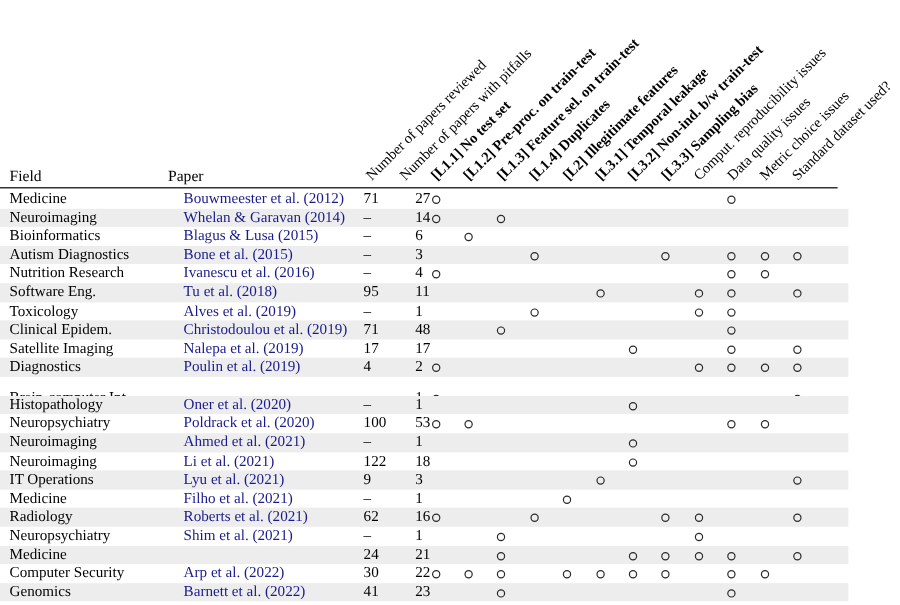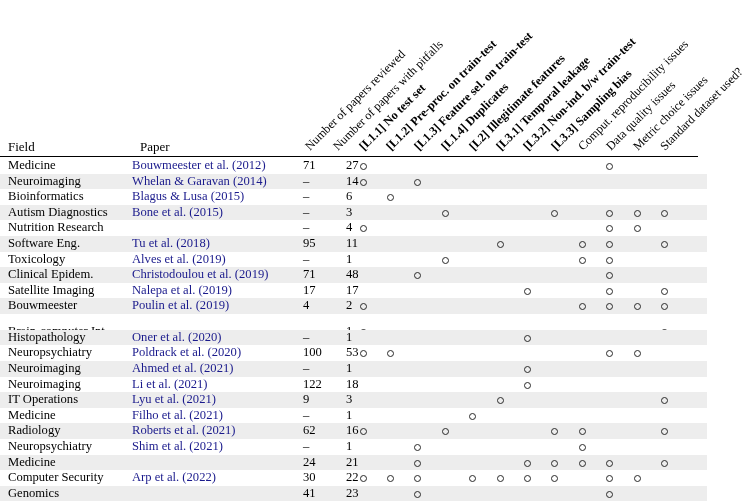--- a/index.html
+++ b/index.html
@@ -8,21 +8,21 @@
   .static-label{position:absolute;font-size:13px;}
   .rot{position:absolute;width:0;height:0;}
   .rot span{position:absolute;left:0;bottom:0;transform-origin:0 100%;
             transform:rotate(-45deg);white-space:nowrap;font-size:12.2px;line-height:13px;}
   .rot span.bold{font-weight:bold;}
   .midrule{position:absolute;left:0;top:156px;width:698px;height:1.4px;background:#000;}
   .row{position:absolute;left:0;width:707px;height:15.61px;}
   .row.stripe{background:#ededed;}
   .cell{position:absolute;top:0;height:15.61px;line-height:15.2px;font-size:12.6px;white-space:nowrap;}
   .cell.field{left:8px;}
-  .cell.paper{left:132px;color:var(--link,#1a1a8c);}
+  .cell.paper{left:153px;color:var(--link,#1a1a8c);}
   .cell.num1{left:303px;}
   .cell.num2{left:346px;}
   .mark{position:absolute;top:5px;width:5px;height:5px;border:1.1px solid #2a2a2a;
         border-radius:50%;background:transparent;box-sizing:content-box;}
 </style>
 </head>
 <body>
 
 <div id="page" style="--link: #1a1a8c;">
 
@@ -106,20 +106,21 @@
         <div class="cell num1">–</div>
         <div class="cell num2">3</div>
         <div class="mark" style="left: 441.7px; border-color: rgb(42, 42, 42);"></div>
         <div class="mark" style="left: 551.3px; border-color: rgb(42, 42, 42);"></div>
         <div class="mark" style="left: 606.1px; border-color: rgb(42, 42, 42);"></div>
         <div class="mark" style="left: 633.5px; border-color: rgb(42, 42, 42);"></div>
         <div class="mark" style="left: 660.9px; border-color: rgb(42, 42, 42);"></div>
       </div>
       <div class="row" style="top: 220.44px;">
         <div class="cell field">Nutrition Research</div>
+        <div class="cell paper">Ivanescu et al. (2016)</div>
         <div class="cell num1">–</div>
         <div class="cell num2">4</div>
         <div class="mark" style="left: 359.5px; border-color: rgb(42, 42, 42);"></div>
         <div class="mark" style="left: 606.1px; border-color: rgb(42, 42, 42);"></div>
         <div class="mark" style="left: 633.5px; border-color: rgb(42, 42, 42);"></div>
       </div>
       <div class="row stripe" style="top: 236.05px;">
         <div class="cell field">Software Eng.</div>
         <div class="cell paper">Tu et al. (2018)</div>
         <div class="cell num1">95</div>
@@ -149,21 +150,21 @@
       <div class="row" style="top: 282.88px;">
         <div class="cell field">Satellite Imaging</div>
         <div class="cell paper">Nalepa et al. (2019)</div>
         <div class="cell num1">17</div>
         <div class="cell num2">17</div>
         <div class="mark" style="left: 523.9px; border-color: rgb(42, 42, 42);"></div>
         <div class="mark" style="left: 606.1px; border-color: rgb(42, 42, 42);"></div>
         <div class="mark" style="left: 660.9px; border-color: rgb(42, 42, 42);"></div>
       </div>
       <div class="row stripe" style="top: 298.49px;">
-        <div class="cell field">Bouwmeester</div>
+        <div class="cell field">Diagnostics</div>
         <div class="cell paper">Poulin et al. (2019)</div>
         <div class="cell num1">4</div>
         <div class="cell num2">2</div>
         <div class="mark" style="left: 359.5px; border-color: rgb(42, 42, 42);"></div>
         <div class="mark" style="left: 578.7px; border-color: rgb(42, 42, 42);"></div>
         <div class="mark" style="left: 606.1px; border-color: rgb(42, 42, 42);"></div>
         <div class="mark" style="left: 633.5px; border-color: rgb(42, 42, 42);"></div>
         <div class="mark" style="left: 660.9px; border-color: rgb(42, 42, 42);"></div>
       </div>
       <div class="row" style="top: 314.1px; margin-top: 10px;">
@@ -259,20 +260,21 @@
         <div class="mark" style="left: 414.3px; border-color: rgb(42, 42, 42);"></div>
         <div class="mark" style="left: 469.1px; border-color: rgb(42, 42, 42);"></div>
         <div class="mark" style="left: 496.5px; border-color: rgb(42, 42, 42);"></div>
         <div class="mark" style="left: 523.9px; border-color: rgb(42, 42, 42);"></div>
         <div class="mark" style="left: 551.3px; border-color: rgb(42, 42, 42);"></div>
         <div class="mark" style="left: 606.1px; border-color: rgb(42, 42, 42);"></div>
         <div class="mark" style="left: 633.5px; border-color: rgb(42, 42, 42);"></div>
       </div>
       <div class="row stripe" style="top: 485.81px;">
         <div class="cell field">Genomics</div>
+        <div class="cell paper">Barnett et al. (2022)</div>
         <div class="cell num1">41</div>
         <div class="cell num2">23</div>
         <div class="mark" style="left: 414.3px; border-color: rgb(42, 42, 42);"></div>
         <div class="mark" style="left: 606.1px; border-color: rgb(42, 42, 42);"></div>
       </div>
     </div>
 
 </div>
 
 </body></html>

